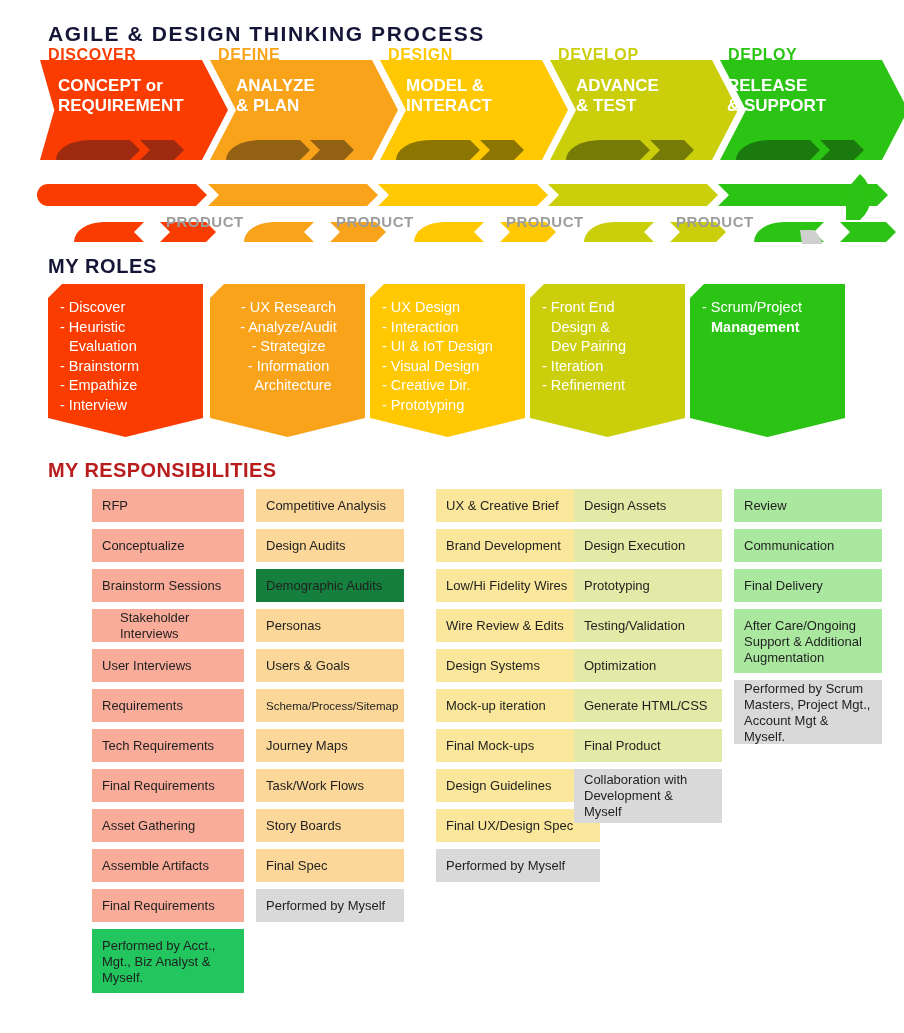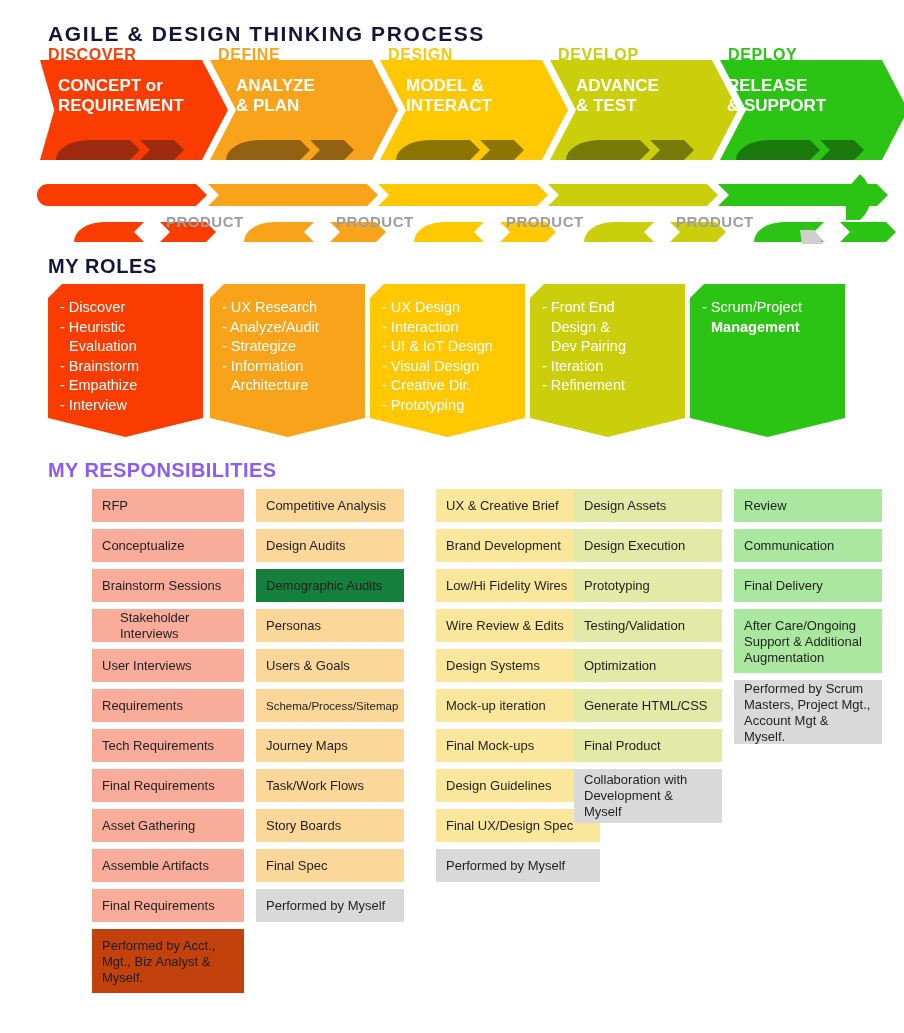--- a/index.html
+++ b/index.html
@@ -15,21 +15,21 @@
     position:absolute;left:48px;top:22px;
     font-size:21px;font-weight:bold;letter-spacing:1.6px;
     color:#151538;white-space:nowrap;
   }
   .h-roles{
     position:absolute;left:48px;top:255px;
     font-size:20px;font-weight:bold;letter-spacing:.6px;color:#151538;
   }
   .h-resp{
     position:absolute;left:48px;top:459px;
-    font-size:20px;font-weight:bold;letter-spacing:.4px;color:#8b5cf6;
+    font-size:20px;font-weight:bold;letter-spacing:.4px;color:#b91c1c;
   }
 
   
   .banner{position:absolute;left:0;top:44px;width:904px;height:200px;}
   .banner svg{display:block;}
 
   .stage-label{
     position:absolute;font-size:16px;font-weight:bold;letter-spacing:.6px;
     white-space:nowrap;
   }
@@ -156,21 +156,21 @@
       <div class="role-card" style="left: 48px; background: rgb(250, 60, 0);">
         <ul class="role-list">
           <li>- Discover</li>
           <li>- Heuristic</li>
           <li style="text-indent: 0px;">  Evaluation</li>
           <li>- Brainstorm</li>
           <li>- Empathize</li>
           <li>- Interview</li>
         </ul>
       </div>
-      <div class="role-card" style="left: 210px; background: rgb(249, 163, 26);">
+      <div class="role-card" style="left: 210px; background: rgb(249, 163, 26); text-align: center;">
         <ul class="role-list">
           <li>- UX Research</li>
           <li>- Analyze/Audit</li>
           <li>- Strategize</li>
           <li>- Information</li>
           <li style="text-indent: 0px;">  Architecture</li>
         </ul>
       </div>
       <div class="role-card" style="left: 370px; background: rgb(255, 200, 0);">
         <ul class="role-list">
@@ -206,21 +206,21 @@
         <div class="cell h1" style="background: rgb(249, 172, 154);">Conceptualize</div>
         <div class="cell h1" style="background: rgb(249, 172, 154);">Brainstorm Sessions</div>
         <div class="cell h1" style="background: rgb(249, 172, 154); padding-left: 28px;">Stakeholder Interviews</div>
         <div class="cell h1" style="background: rgb(249, 172, 154);">User Interviews</div>
         <div class="cell h1" style="background: rgb(249, 172, 154);">Requirements</div>
         <div class="cell h1" style="background: rgb(249, 172, 154);">Tech Requirements</div>
         <div class="cell h1" style="background: rgb(249, 172, 154);">Final Requirements</div>
         <div class="cell h1" style="background: rgb(249, 172, 154);">Asset Gathering</div>
         <div class="cell h1" style="background: rgb(249, 172, 154);">Assemble Artifacts</div>
         <div class="cell h1" style="background: rgb(249, 172, 154);">Final Requirements</div>
-        <div class="cell h3 note" style="background: #c2410c;">Performed by Acct., Mgt., Biz Analyst &amp; Myself.</div>
+        <div class="cell h3 note" style="background: #22c55e;">Performed by Acct., Mgt., Biz Analyst &amp; Myself.</div>
       </div>
       <div class="resp-col" style="left: 212px; width: 148px;">
         <div class="cell h1" style="background: rgb(251, 215, 153);">Competitive Analysis</div>
         <div class="cell h1" style="background: rgb(251, 215, 153);">Design Audits</div>
         <div class="cell h1" style="background: #15803d; text-align: center;">Demographic Audits</div>
         <div class="cell h1" style="background: rgb(251, 215, 153);">Personas</div>
         <div class="cell h1" style="background: rgb(251, 215, 153);">Users &amp; Goals</div>
         <div class="cell h1 small" style="background: rgb(251, 215, 153);">Schema/Process/Sitemap</div>
         <div class="cell h1" style="background: rgb(251, 215, 153);">Journey Maps</div>
         <div class="cell h1" style="background: rgb(251, 215, 153);">Task/Work Flows</div>

